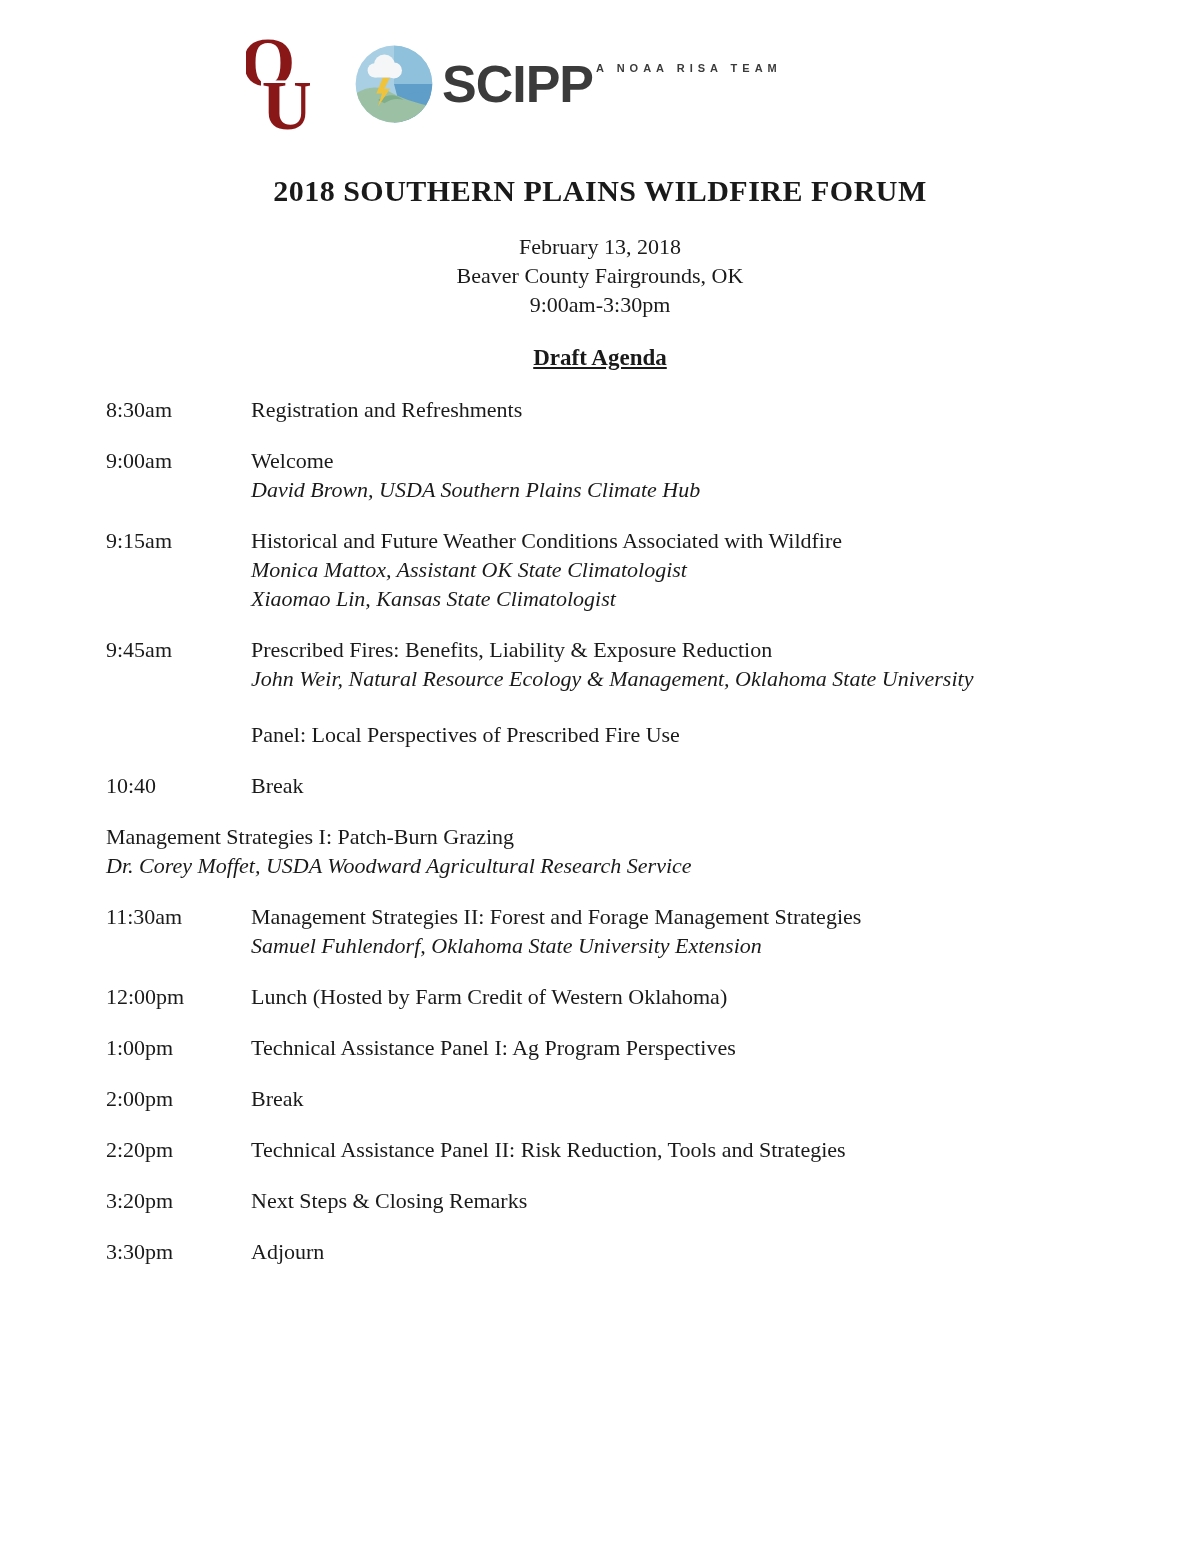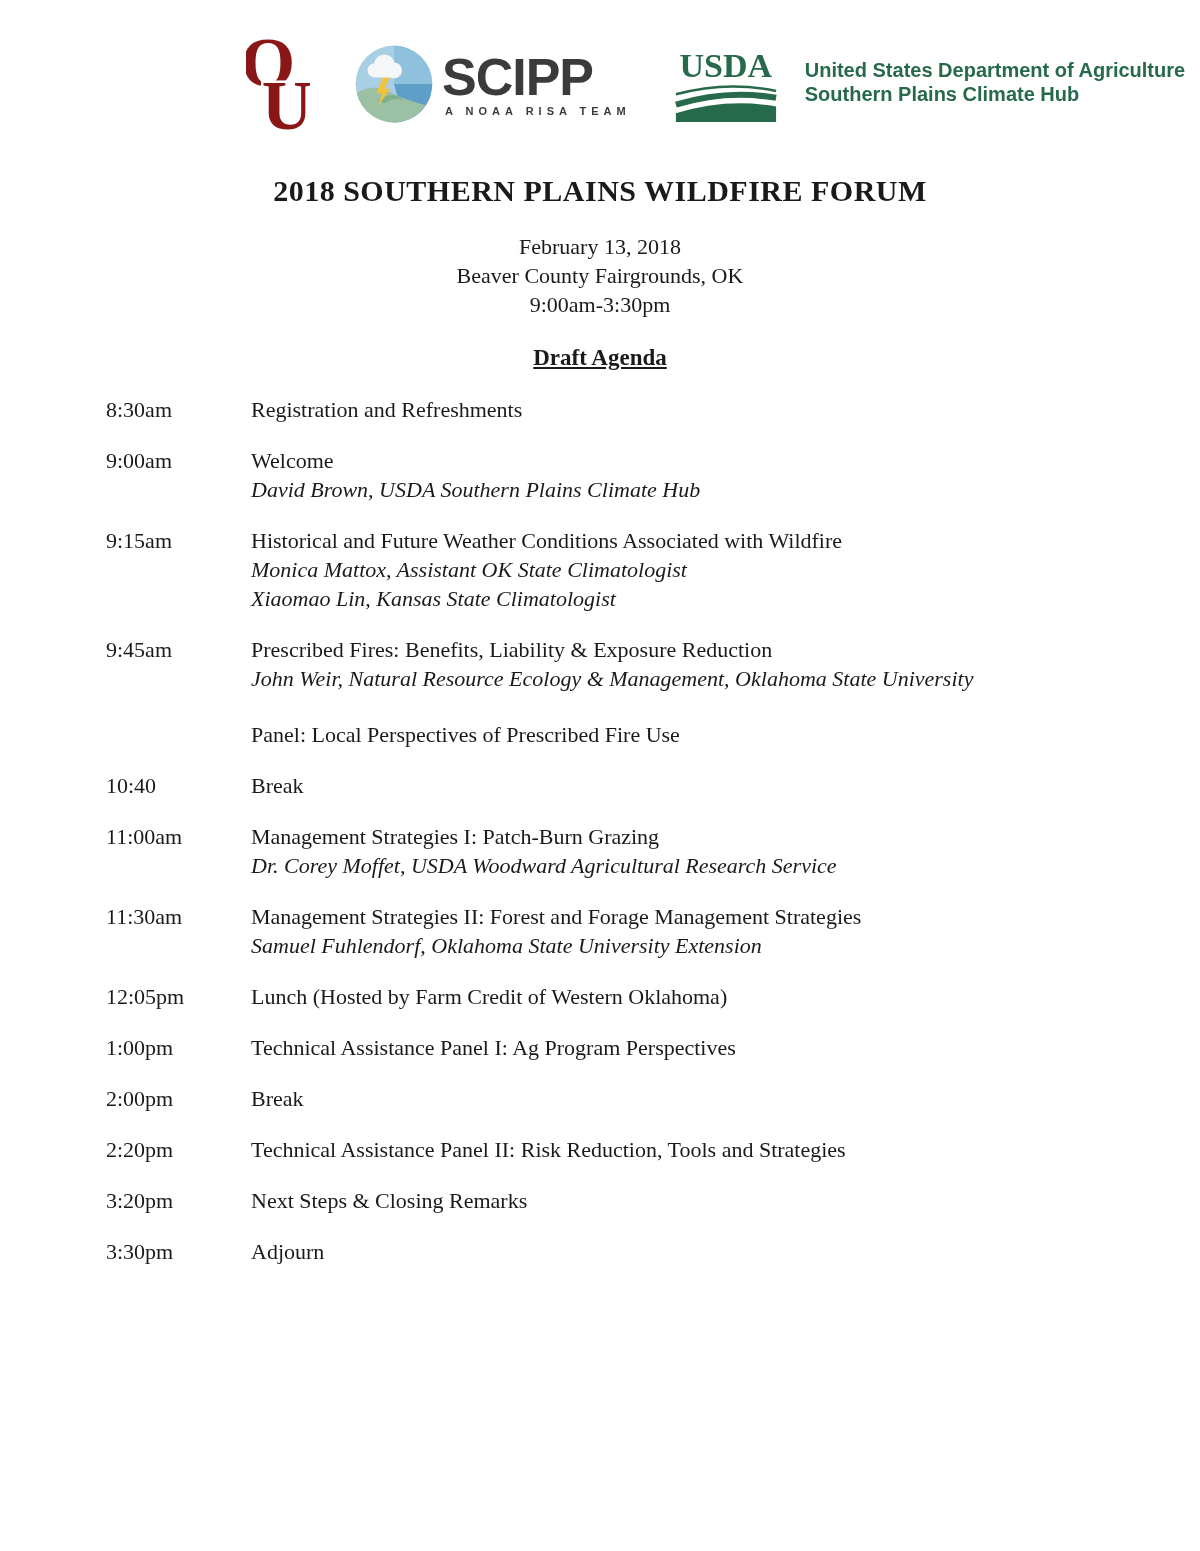--- a/index.html
+++ b/index.html
@@ -13,21 +13,21 @@
     color:var(--text,#1a1a1a);
   }
 
   
   .header { display:flex; align-items:flex-start; margin:28px 0 0 246px; }
 
   .ou-logo svg { width:64px; height:104px; display:block; }
 
   .scipp { display:flex; align-items:center; margin-left:44px; margin-top:16px; }
   .scipp-icon svg { width:80px; height:80px; display:block; }
-  .scipp-textcol { display:flex; flex-direction:column; margin-left:8px; }
+  .scipp-textcol { display:flex; margin-left:8px; }
   .scipp-name {
     font-family:"Liberation Sans", sans-serif;
     font-weight:bold; font-size:52px; line-height:50px;
     letter-spacing:-1px; color:var(--scipp-dark,#3b3b3c);
   }
   .scipp-tagline {
     font-family:"Liberation Sans", sans-serif;
     font-weight:bold; font-size:11px; letter-spacing:5px;
     color:var(--scipp-dark,#3b3b3c); margin-top:3px; margin-left:3px;
   }
@@ -104,36 +104,20 @@
             </g>
           </g>
         </svg>
       </div>
       <div class="scipp-textcol">
         <div class="scipp-name">SCIPP</div>
         <div class="scipp-tagline">A NOAA RISA TEAM</div>
       </div>
     </div>
 
-    <div class="usda">
-      <div class="usda-mark">
-        <div class="usda-word">USDA</div>
-        <div class="usda-symbol">
-          <svg viewBox="0 0 120 44">
-            <path d="M2 12 Q60 -4 118 8" stroke="var(--usda-green,#276a4b)" stroke-width="3" fill="none"></path>
-            <path d="M2 24 Q60 6 118 16" stroke="var(--usda-green,#276a4b)" stroke-width="7" fill="none"></path>
-            <path d="M2 34 Q60 16 118 26 L118 44 L2 44 Z" fill="var(--usda-green,#276a4b)"></path>
-          </svg>
-        </div>
-      </div>
-      <div class="usda-textcol">
-        <div class="usda-line">United States Department of Agriculture</div>
-        <div class="usda-line">Southern Plains Climate Hub</div>
-      </div>
-    </div>
 
   </div>
 
   <h1 class="doc-title">2018 SOUTHERN PLAINS WILDFIRE FORUM</h1>
 
   <div class="event-block">
     <div>February 13, 2018</div>
     <div>Beaver County Fairgrounds, OK</div>
     <div>9:00am-3:30pm</div>
   </div>
@@ -190,41 +174,40 @@
 
     <div class="agenda-row">
       <div class="agenda-time">10:40</div>
       <div class="agenda-content">
         <div class="agenda-title">Break</div>
         <div class="agenda-speakers"></div>
       </div>
     </div>
 
     <div class="agenda-row">
-      <div class="agenda-time">11:00am</div>
       <div class="agenda-content">
         <div class="agenda-title">Management Strategies I: Patch-Burn Grazing</div>
         <div class="agenda-speakers">
             <div class="speaker">Dr. Corey Moffet, USDA Woodward Agricultural Research Service</div>
           </div>
       </div>
     </div>
 
     <div class="agenda-row">
       <div class="agenda-time">11:30am</div>
       <div class="agenda-content">
         <div class="agenda-title">Management Strategies II: Forest and Forage Management Strategies</div>
         <div class="agenda-speakers">
             <div class="speaker">Samuel Fuhlendorf, Oklahoma State University Extension</div>
           </div>
       </div>
     </div>
 
     <div class="agenda-row">
-      <div class="agenda-time">12:05pm</div>
+      <div class="agenda-time">12:00pm</div>
       <div class="agenda-content">
         <div class="agenda-title">Lunch (Hosted by Farm Credit of Western Oklahoma)</div>
         <div class="agenda-speakers"></div>
       </div>
     </div>
 
     <div class="agenda-row">
       <div class="agenda-time">1:00pm</div>
       <div class="agenda-content">
         <div class="agenda-title">Technical Assistance Panel I: Ag Program Perspectives</div>

